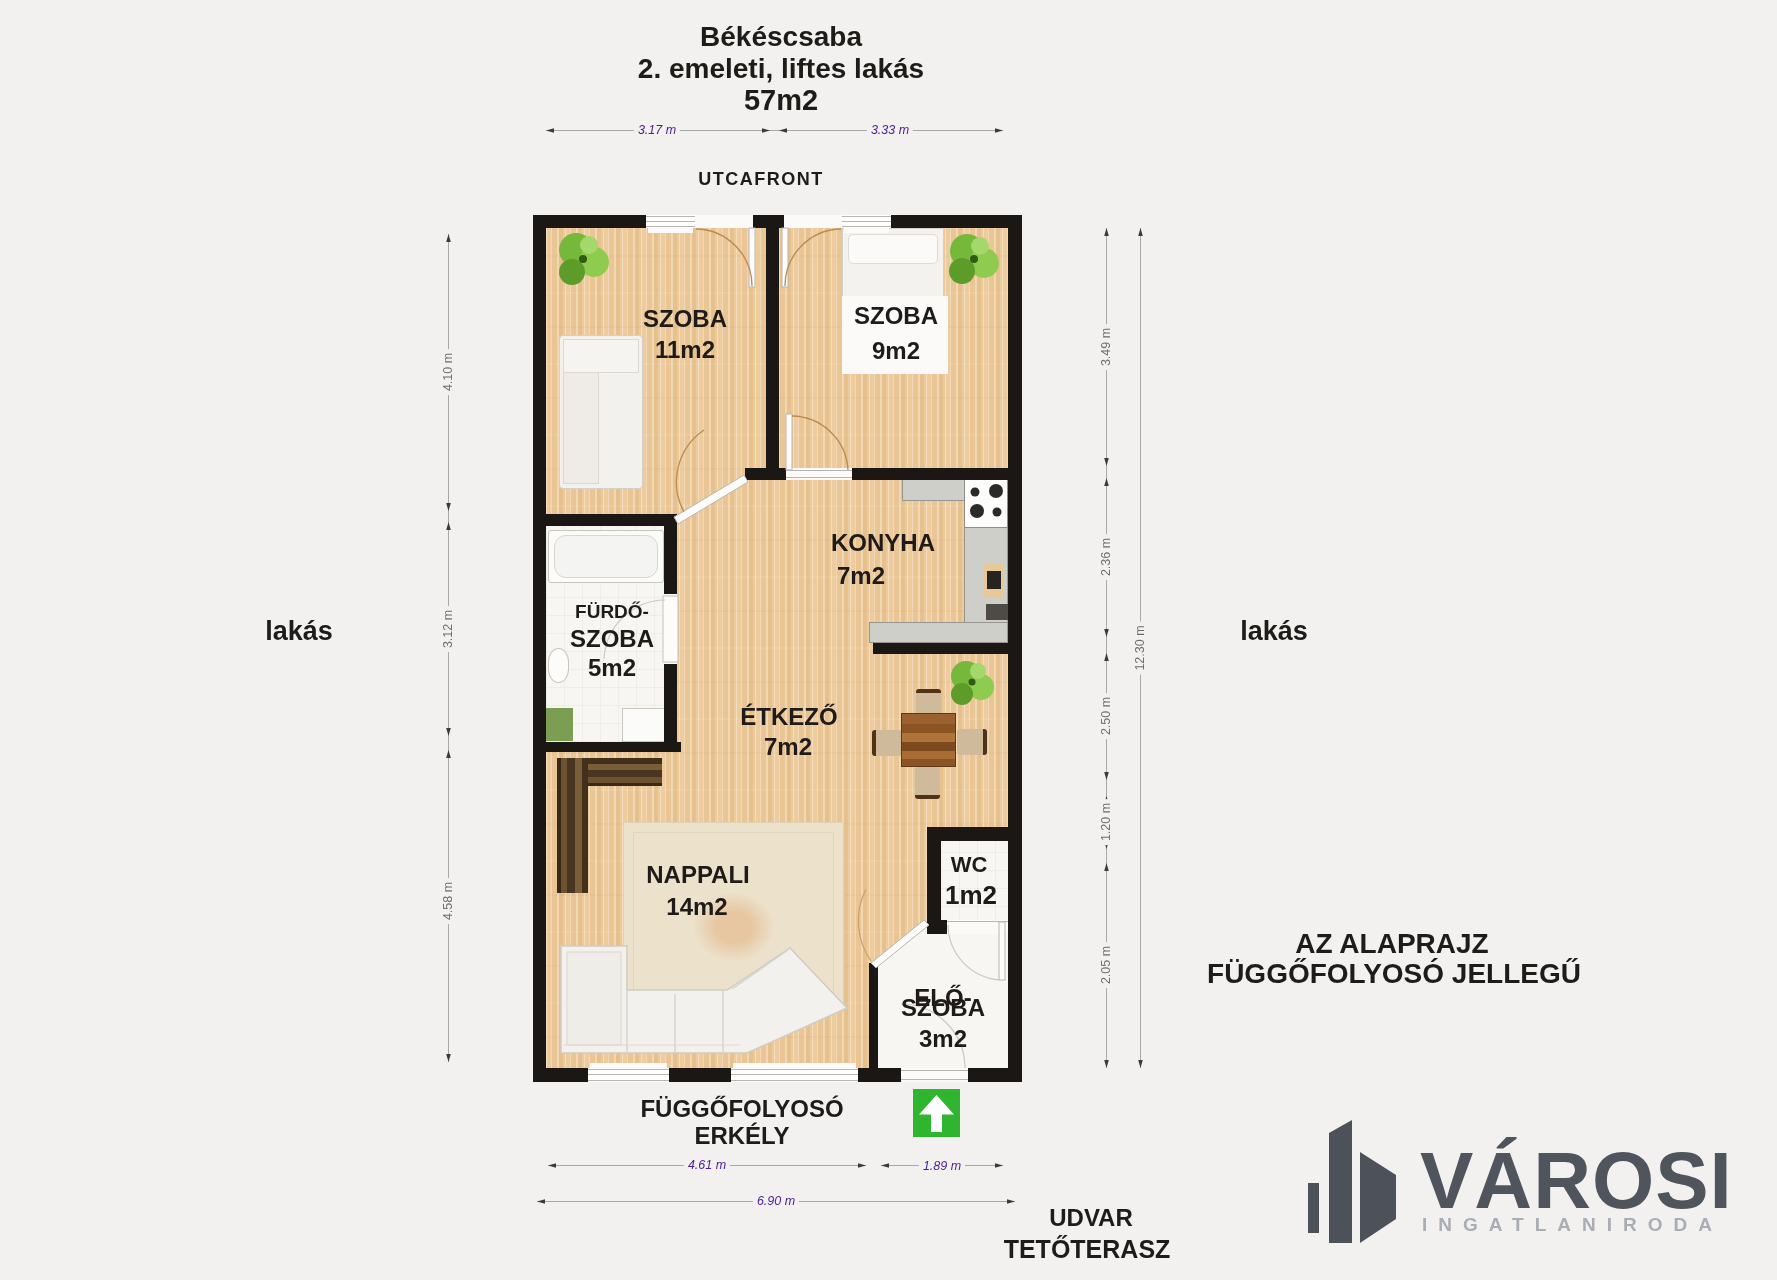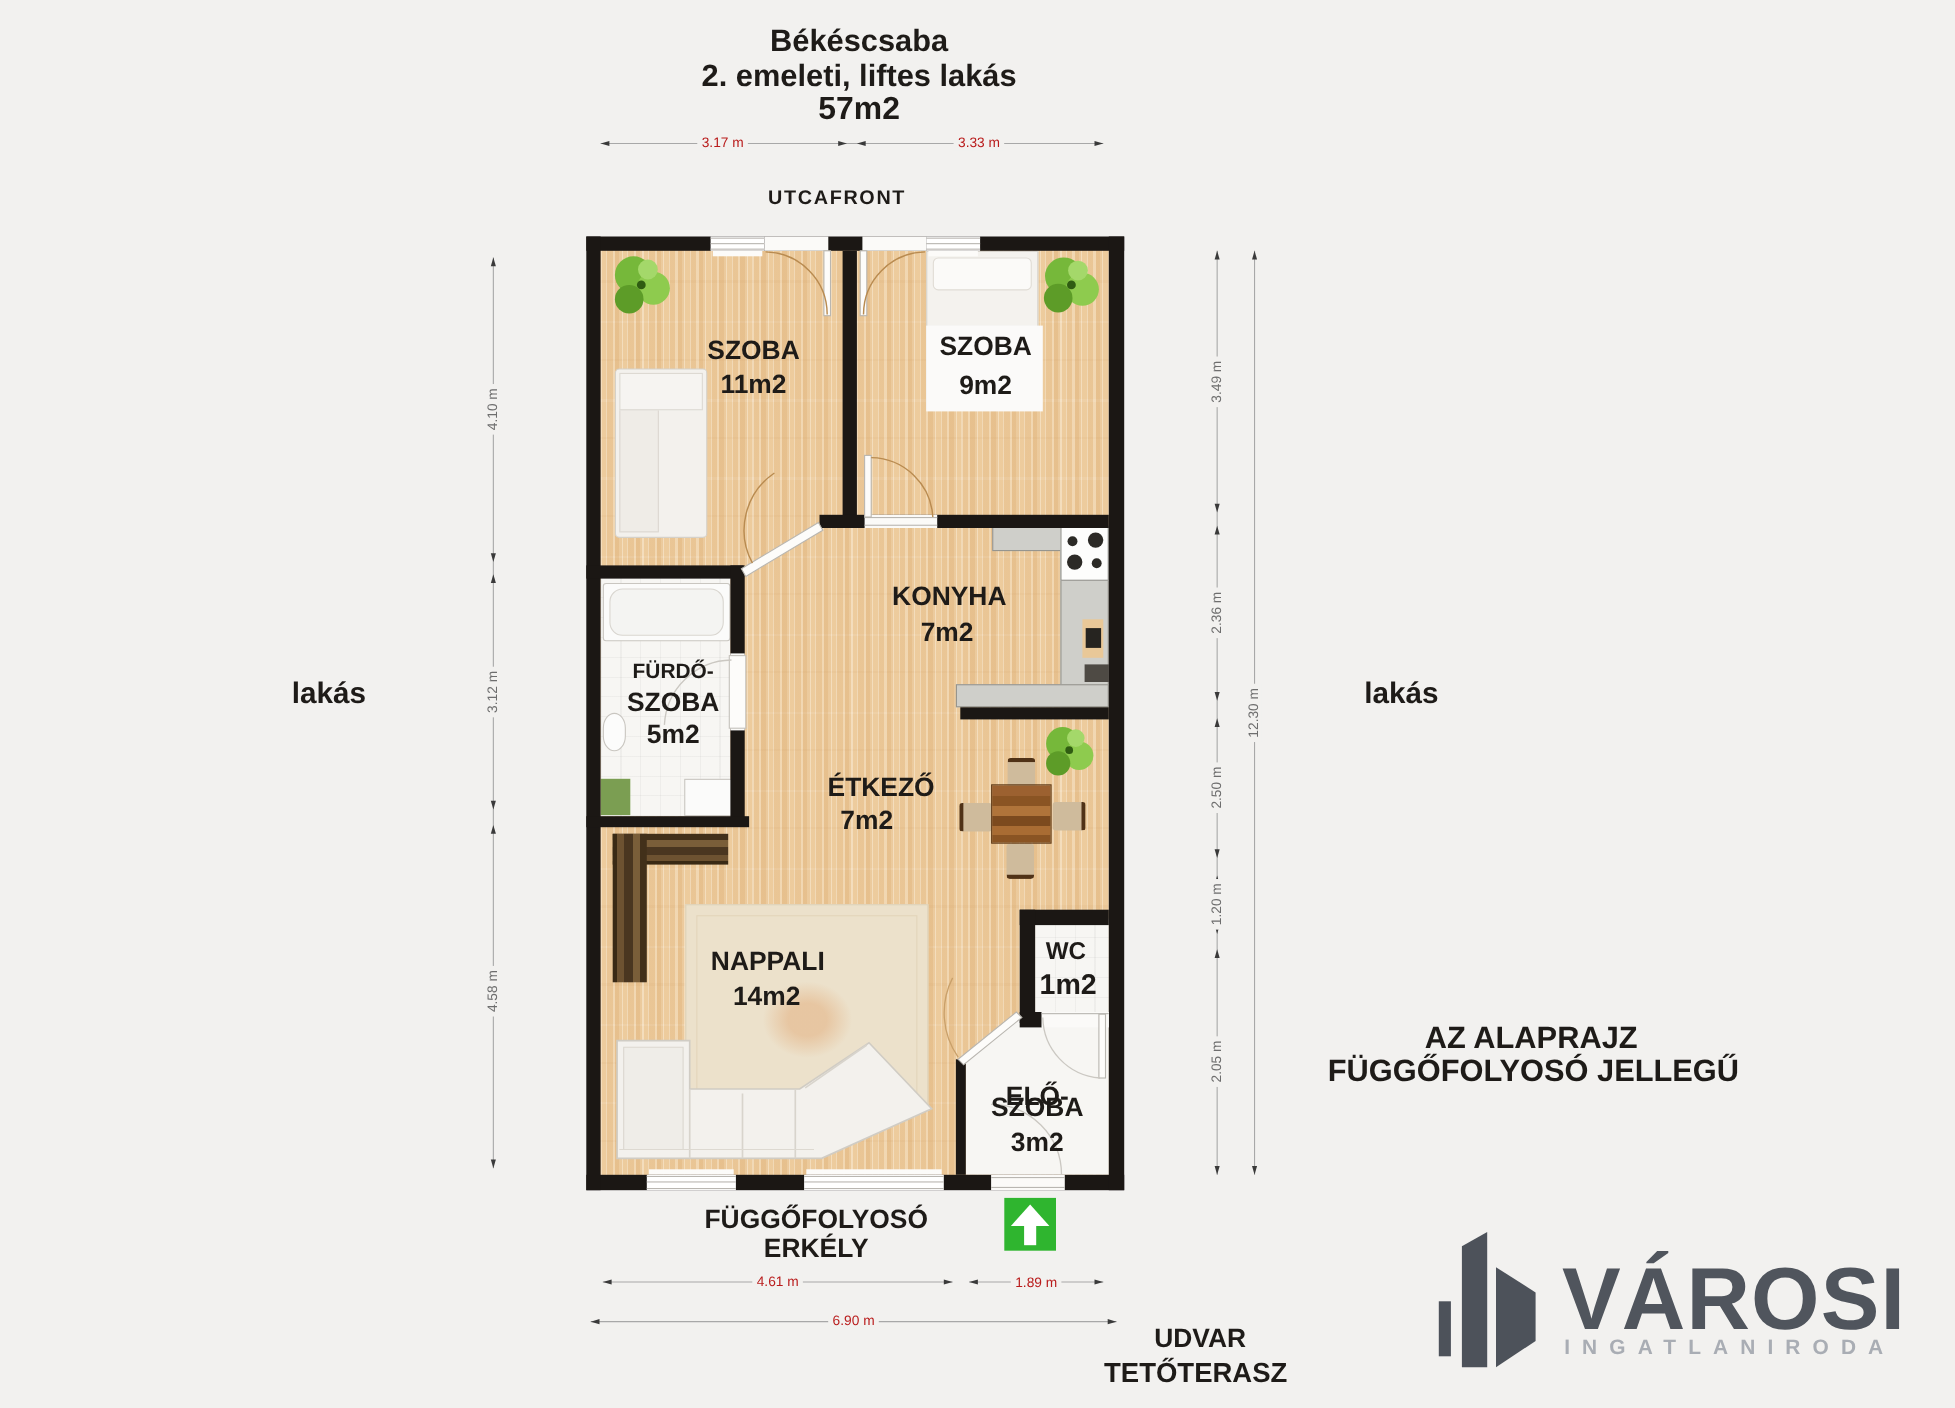--- a/index.html
+++ b/index.html
@@ -1,22 +1,22 @@
 <!DOCTYPE html>
 <html><head>
 <meta charset="utf-8">
 <style>
 html,body{margin:0;padding:0;}
 body{width:1777px;height:1280px;position:relative;overflow:hidden;
   background:#f2f1ef;font-family:"Liberation Sans", sans-serif;}
 .abs{position:absolute;}
 .txt{position:absolute;font-weight:bold;color:#1e1b18;white-space:nowrap;
   transform:translate(-50%,-50%);line-height:1;}
-.dim{position:absolute;font-weight:normal;color:#b91c1c;white-space:nowrap;
-  font-size:12.5px;transform:translate(-50%,-50%);background:#f2f1ef;padding:0 4px;line-height:1;}
+.dim{position:absolute;font-weight:normal;color:#4c1d95;white-space:nowrap;
+  font-size:12.5px;transform:translate(-50%,-50%);background:#f2f1ef;padding:0 4px;line-height:1;font-style:italic;}
 .dimv{position:absolute;font-weight:normal;color:#6e6e6e;white-space:nowrap;
   font-size:12.5px;transform:translate(-50%,-50%) rotate(-90deg);background:#f2f1ef;padding:0 4px;line-height:1;}
 .wall{position:absolute;background:#1b1714;}
 .wood{position:absolute;background-color:#eecfa4;background-image:
   repeating-linear-gradient(90deg, rgba(219,168,105,0.38) 0px 4px, rgba(219,168,105,0.12) 4px 6px, rgba(255,248,235,0.34) 6px 7px, rgba(234,193,136,0.25) 7px 11px, rgba(255,255,255,0.2) 11px 12px, rgba(224,176,115,0.30) 12px 17px, rgba(250,236,214,0.28) 17px 19px),
   repeating-linear-gradient(0deg, rgba(255,255,255,0.13) 0 2px, rgba(255,255,255,0) 2px 37px, rgba(200,150,95,0.10) 37px 39px, rgba(255,255,255,0) 39px 71px);}
 .tile{position:absolute;background-color:#f7f6f3;background-image:
   repeating-linear-gradient(90deg, rgba(0,0,0,0.035) 0 1px, rgba(255,255,255,0) 1px 18px),
   repeating-linear-gradient(0deg, rgba(0,0,0,0.035) 0 1px, rgba(255,255,255,0) 1px 18px);}
 .win{position:absolute;background:#fff;}
@@ -363,31 +363,31 @@
 </svg>
 
 <div class="txt" style="left:685px;top:319px;font-size:24px;z-index:6;">SZOBA</div>
 
 <div class="txt" style="left:685px;top:350px;font-size:24px;z-index:6;">11m2</div>
 
 <div class="txt" style="left:896px;top:316px;font-size:24px;z-index:6;">SZOBA</div>
 
 <div class="txt" style="left:896px;top:351px;font-size:24px;z-index:6;">9m2</div>
 
-<div class="txt" style="left:863px;top:543px;font-size:24px;z-index:6;">KONYHA</div>
+<div class="txt" style="left:863px;top:543px;font-size:24px;z-index:6;padding-left:40px;">KONYHA</div>
 
 <div class="txt" style="left:861px;top:576px;font-size:24px;z-index:6;">7m2</div>
 
 <div class="txt" style="left:612px;top:611px;font-size:19px;z-index:6;">FÜRDŐ-</div>
 
 <div class="txt" style="left:612px;top:639px;font-size:24px;z-index:6;">SZOBA</div>
 
 <div class="txt" style="left:612px;top:668px;font-size:24px;z-index:6;">5m2</div>
 
-<div class="txt" style="left:789px;top:717px;font-size:24px;z-index:6;margin-left:12px;">ÉTKEZŐ</div>
+<div class="txt" style="left:789px;top:717px;font-size:24px;z-index:6;">ÉTKEZŐ</div>
 
 <div class="txt" style="left:788px;top:747px;font-size:24px;z-index:6;">7m2</div>
 
 <div class="txt" style="left:698px;top:875px;font-size:24px;z-index:6;">NAPPALI</div>
 
 <div class="txt" style="left:697px;top:907px;font-size:24px;z-index:6;">14m2</div>
 
 <div class="txt" style="left:969px;top:865px;font-size:22px;z-index:6;">WC</div>
 
 <div class="txt" style="left:971px;top:895px;font-size:26px;z-index:6;">1m2</div>

